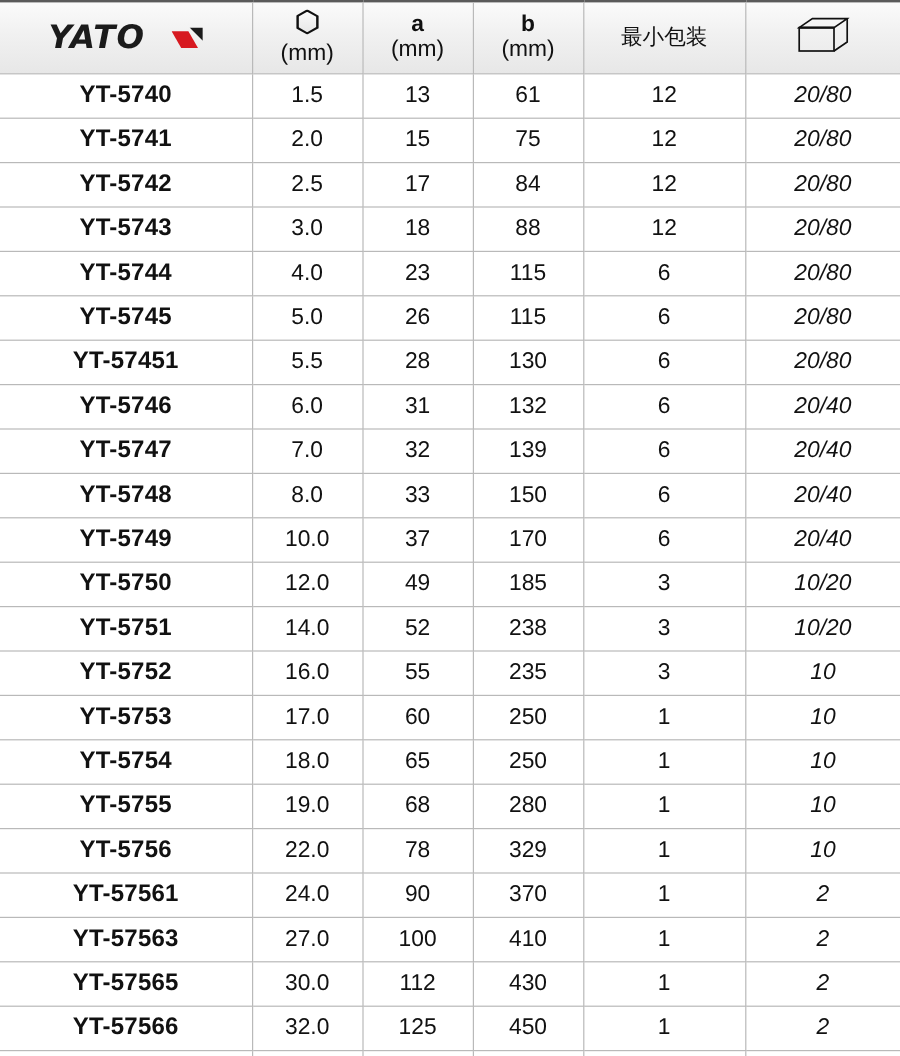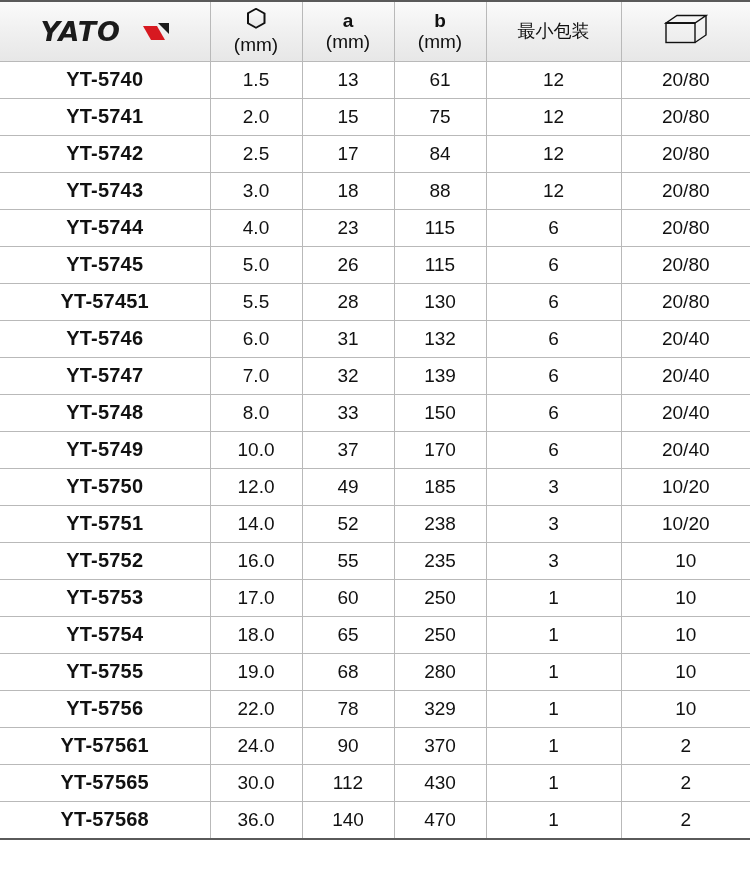--- a/index.html
+++ b/index.html
@@ -122,21 +122,21 @@
 
   tbody td {
     border: 1px solid #b9b9b9;
     height: 34px;
     text-align: center;
     vertical-align: middle;
     font-size: 19px;
     background: #ffffff;
   }
   tbody td:first-child { border-left: none; }
-  tbody td:last-child { border-right: none; }
+  tbody td:last-child { border-right: none; font-style: italic; }
   tbody td.code {
     font-weight: bold;
     font-size: 20px;
     letter-spacing: 0.2px;
   }
   tbody tr:last-child td { border-bottom: 2px solid #5a5a5a; }
 </style>
 </head>
 <body>
 
@@ -346,28 +346,44 @@
       </tr>
       <tr>
         <td class="code">YT-57561</td>
         <td>24.0</td>
         <td>90</td>
         <td>370</td>
         <td>1</td>
         <td>2</td>
       </tr>
       <tr>
+        <td class="code">YT-57563</td>
+        <td>27.0</td>
+        <td>100</td>
+        <td>410</td>
+        <td>1</td>
+        <td>2</td>
+      </tr>
+      <tr>
         <td class="code">YT-57565</td>
         <td>30.0</td>
         <td>112</td>
         <td>430</td>
         <td>1</td>
         <td>2</td>
       </tr>
       <tr>
+        <td class="code">YT-57566</td>
+        <td>32.0</td>
+        <td>125</td>
+        <td>450</td>
+        <td>1</td>
+        <td>2</td>
+      </tr>
+      <tr>
         <td class="code">YT-57568</td>
         <td>36.0</td>
         <td>140</td>
         <td>470</td>
         <td>1</td>
         <td>2</td>
       </tr>
     </tbody>
   </table>
 

